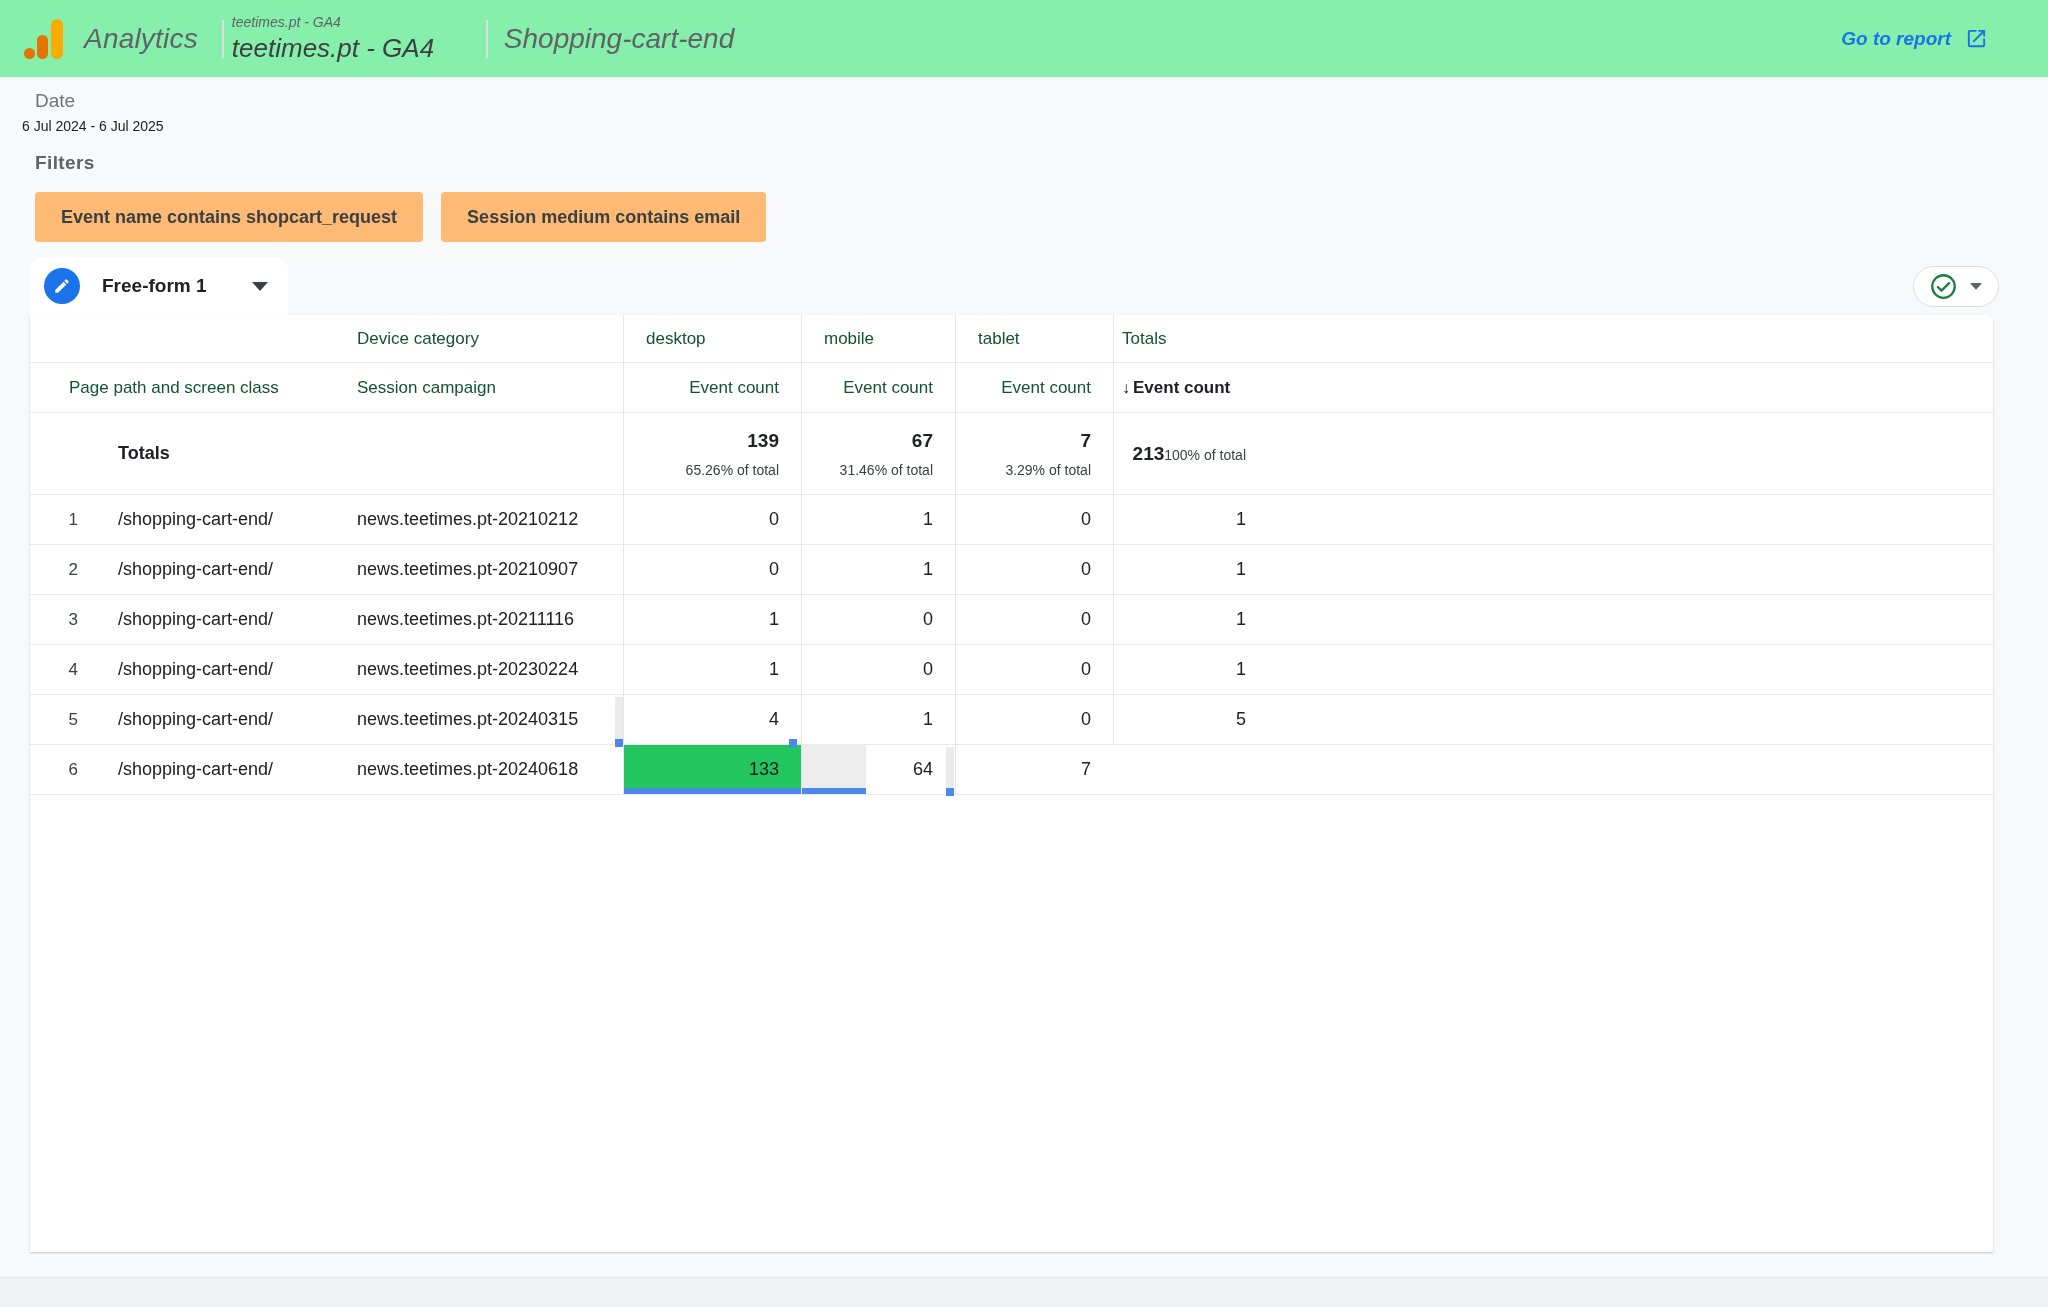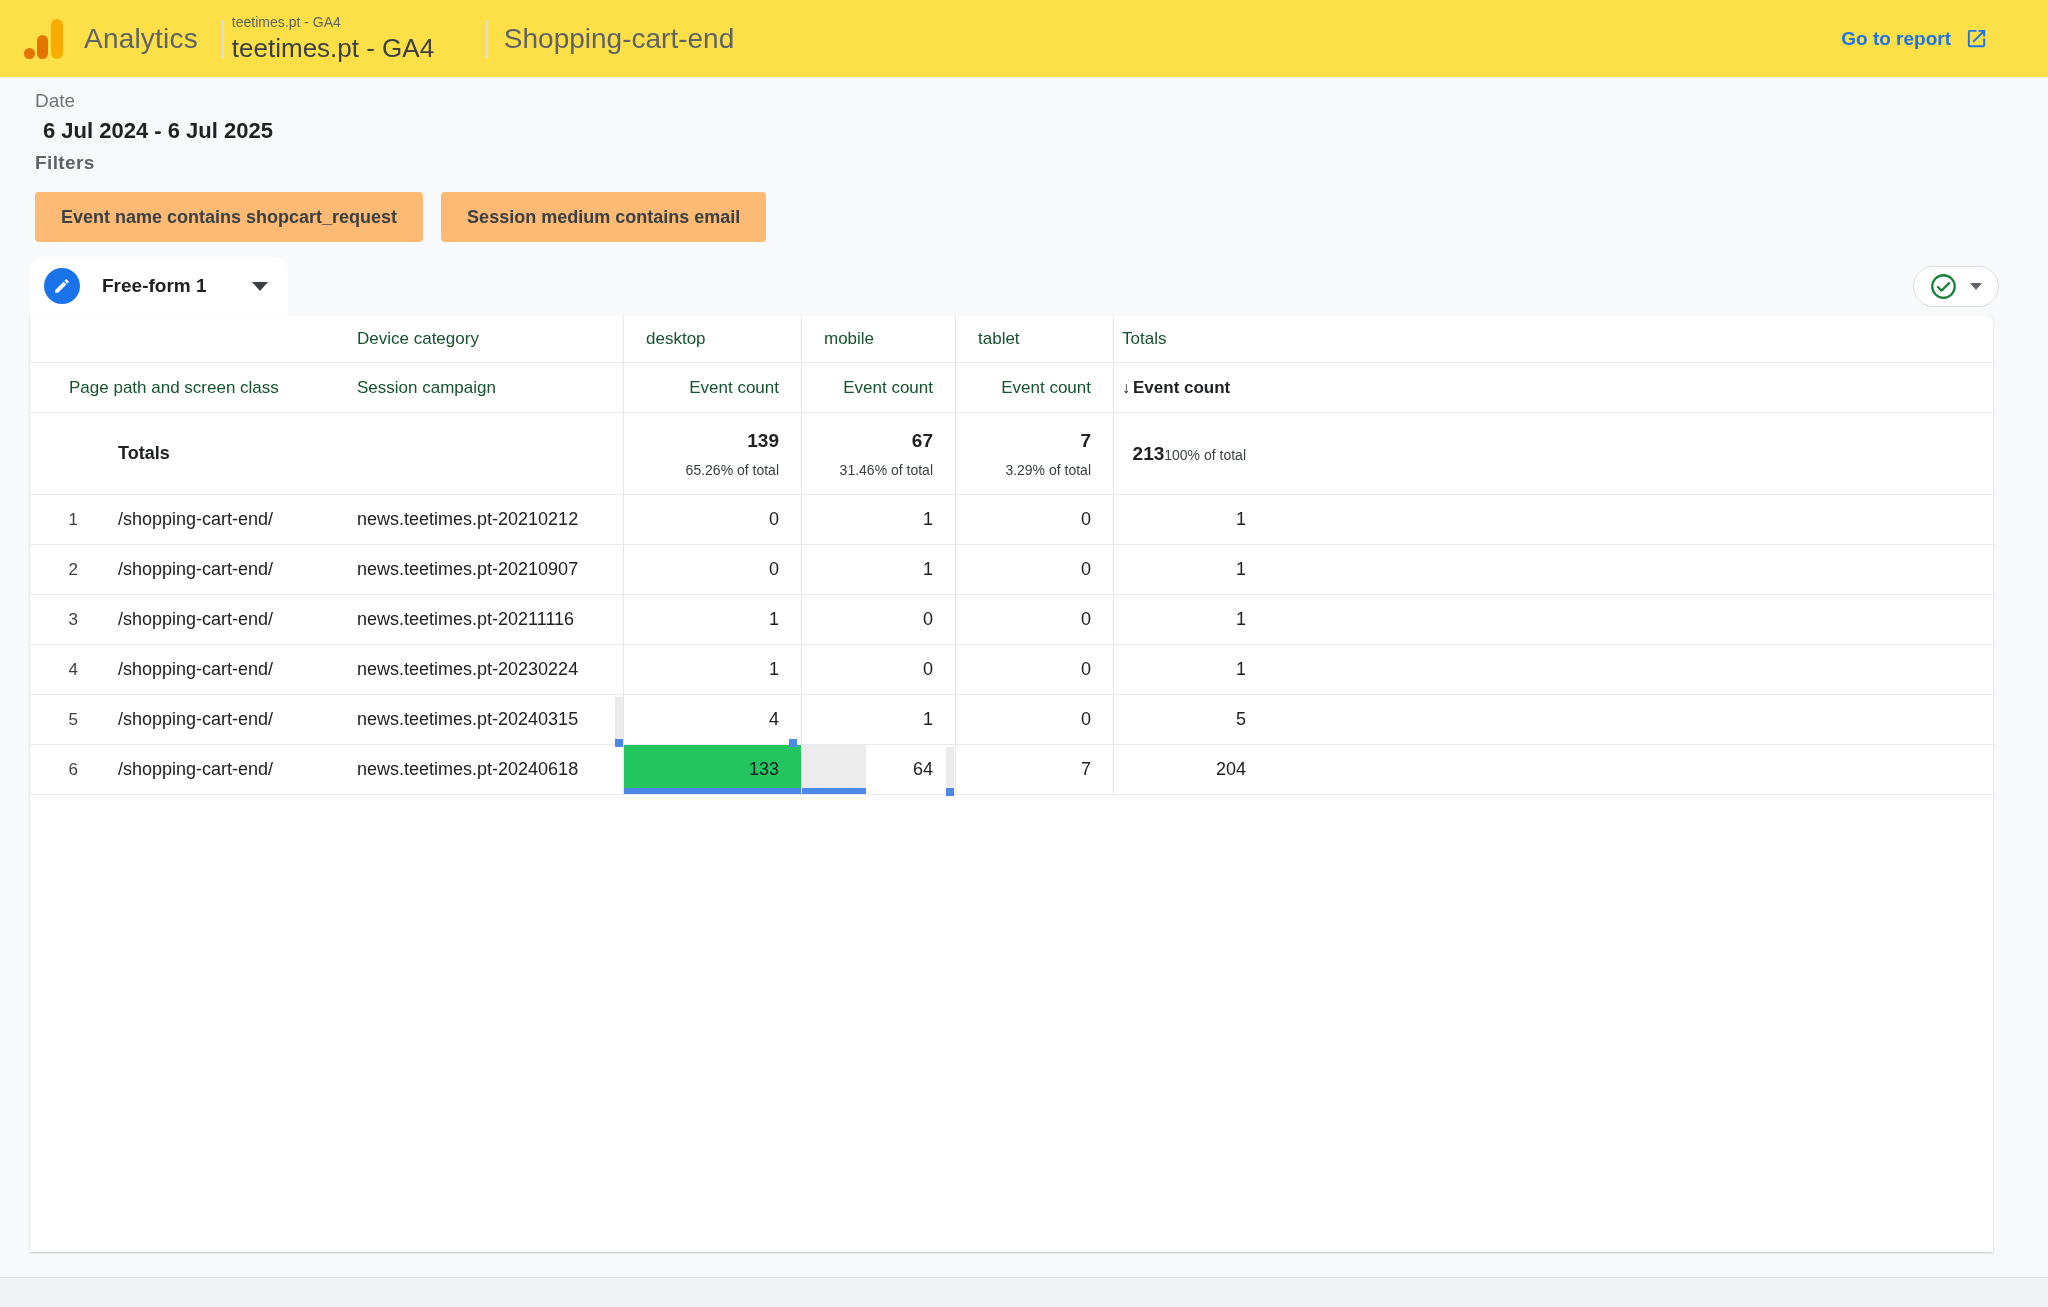--- a/index.html
+++ b/index.html
@@ -1,35 +1,35 @@
 <!DOCTYPE html>
 <html><head>
 <meta charset="utf-8">
 <style>
   * { margin:0; padding:0; box-sizing:border-box; }
   body { background:#f8f9fa; font-family:"Liberation Sans", sans-serif; }
   .page { position:relative; width:2048px; height:1307px; background:#f8f9fa; overflow:hidden; }
 
   
-  .topbar { position:absolute; left:0; top:0; width:2048px; height:78px; background:#fde047;
-            border-bottom:1px solid #eceef0; display:flex; align-items:center; }
+  .topbar { position:absolute; left:0; top:0; width:2048px; height:78px; background:#86efac;
+            border-bottom:1px solid #eceef0; display:flex; align-items:center;font-style:italic; }
   .logo { margin-left:22px; width:44px; height:44px; flex:none; }
   .app-name { margin-left:18px; font-size:28px; color:#5f6368; letter-spacing:.2px; }
   .tb-divider { width:2px; height:38px; background:#dcdee1; margin-left:24px; flex:none; }
   .prop-block { margin-left:8px; width:246px; display:flex; flex-direction:column; justify-content:center; }
   .prop-label { font-size:14px; color:#5f6368; margin-bottom:3px; }
   .prop-name { font-size:26px; color:#3c4043; }
   .tb-divider2 { width:2px; height:38px; background:#dcdee1; margin-left:8px; flex:none; }
   .report-title { margin-left:16px; font-size:28px; color:#5f6368;text-align:right; }
   .goto { margin-left:auto; margin-right:60px; display:flex; align-items:center; gap:14px;
           color:#1a73e8; font-size:19px; font-weight:bold; cursor:pointer; }
 
   
   .date-label   { position:absolute; left:35px; top:90px;  font-size:19px; color:#70757a; }
-  .date-value   { position:absolute; left:43px; top:118px; font-size:22px; color:#202124; font-weight:bold; }
+  .date-value   { position:absolute; left:22px; top:118px; font-size:14px; color:#202124; font-weight:normal; }
   .filters-label{ position:absolute; left:35px; top:152px; font-size:19px; color:#5f6368; font-weight:bold; letter-spacing:.4px; }
   .chips { position:absolute; left:35px; top:192px; display:flex; gap:18px; }
   .chip { height:50px; display:flex; align-items:center; padding:0 26px; background:#fdba74;
           border-radius:4px; font-size:18px; color:#3c4043; font-weight:bold; cursor:default; }
 
   
   .tab { position:absolute; left:30px; top:257px; width:258px; height:58px; background:#fff;
          border-radius:14px 14px 0 0; display:flex; align-items:center; }
   .pencil-circle { margin-left:14px; width:36px; height:36px; border-radius:50%; background:#1a73e8;
                    display:flex; align-items:center; justify-content:center; flex:none; }
@@ -282,23 +282,20 @@
       <div class="cell w3 td pl2">news.teetimes.pt-20240618</div>
       <div class="cell w4 td right sel-full">
           <span>133</span>
         </div>
       <div class="cell w5 td right sel-part">
           <span>64</span>
         </div>
       <div class="cell w6 td right">
           <span>7</span>
         </div>
-      <div class="cell w7 td c7cell">
-          <span class="tot-inner">204</span>
-        </div>
     </div>
 
     <div class="art art-strip" style="left:585px; top:382px; height:47px;"></div>
     <div class="art art-dot" style="left:585px; top:424px;"></div>
     <div class="art art-dot" style="left:759px; top:424px;"></div>
     <div class="art art-strip" style="left:916px; top:432px; height:46px;"></div>
     <div class="art art-dot" style="left:916px; top:473px;"></div>
   </div>
 
   <div class="band"></div>

